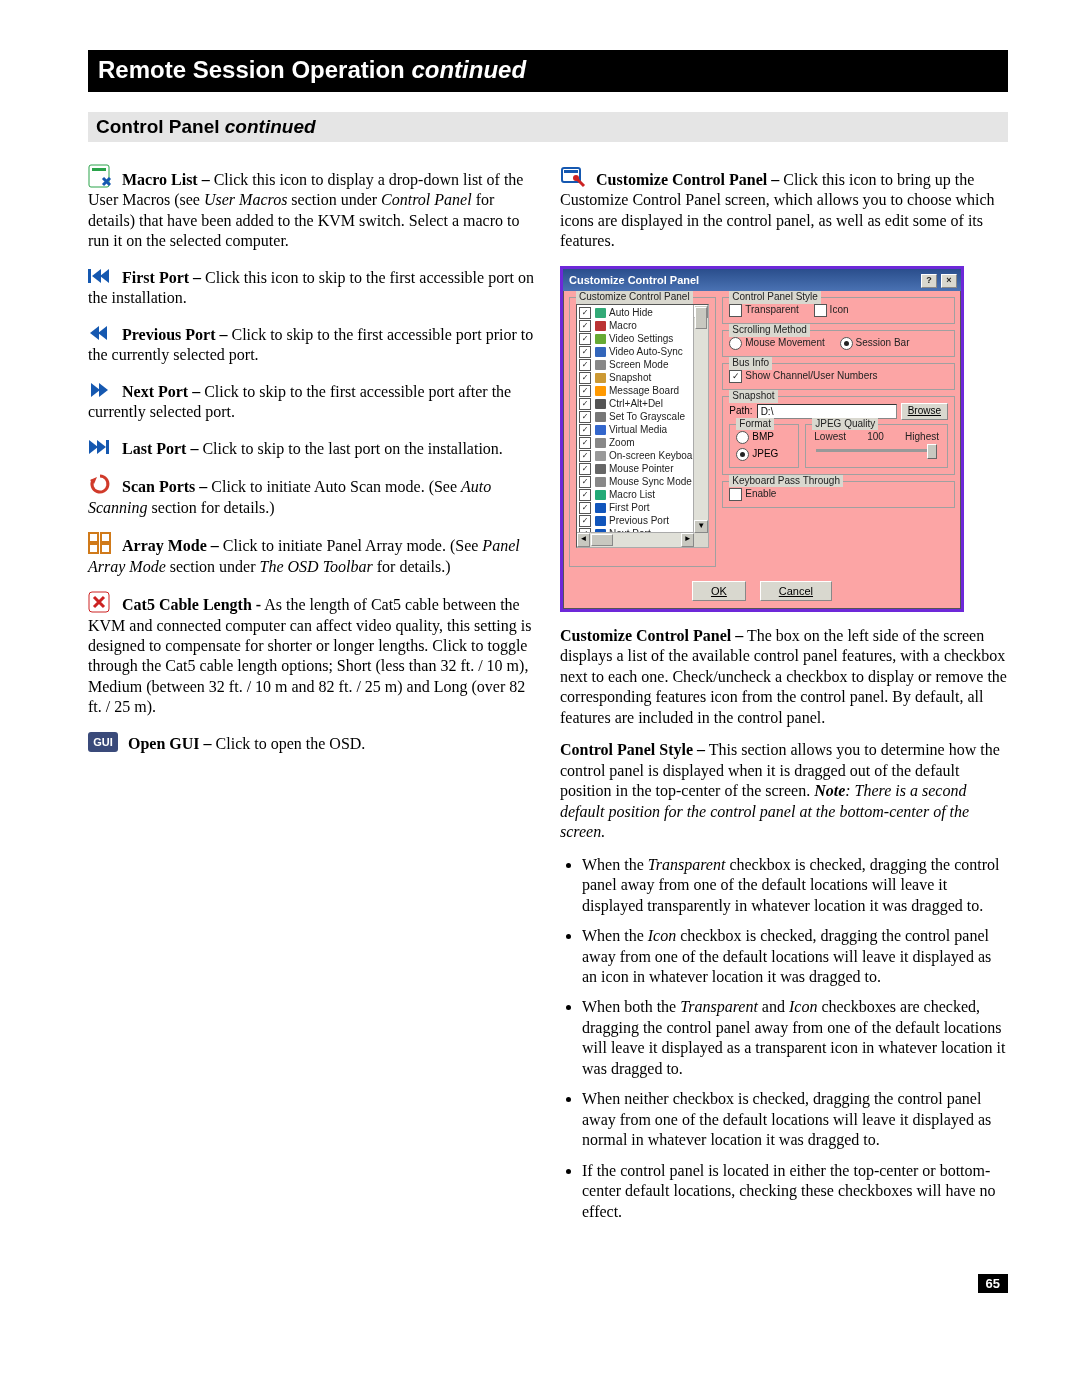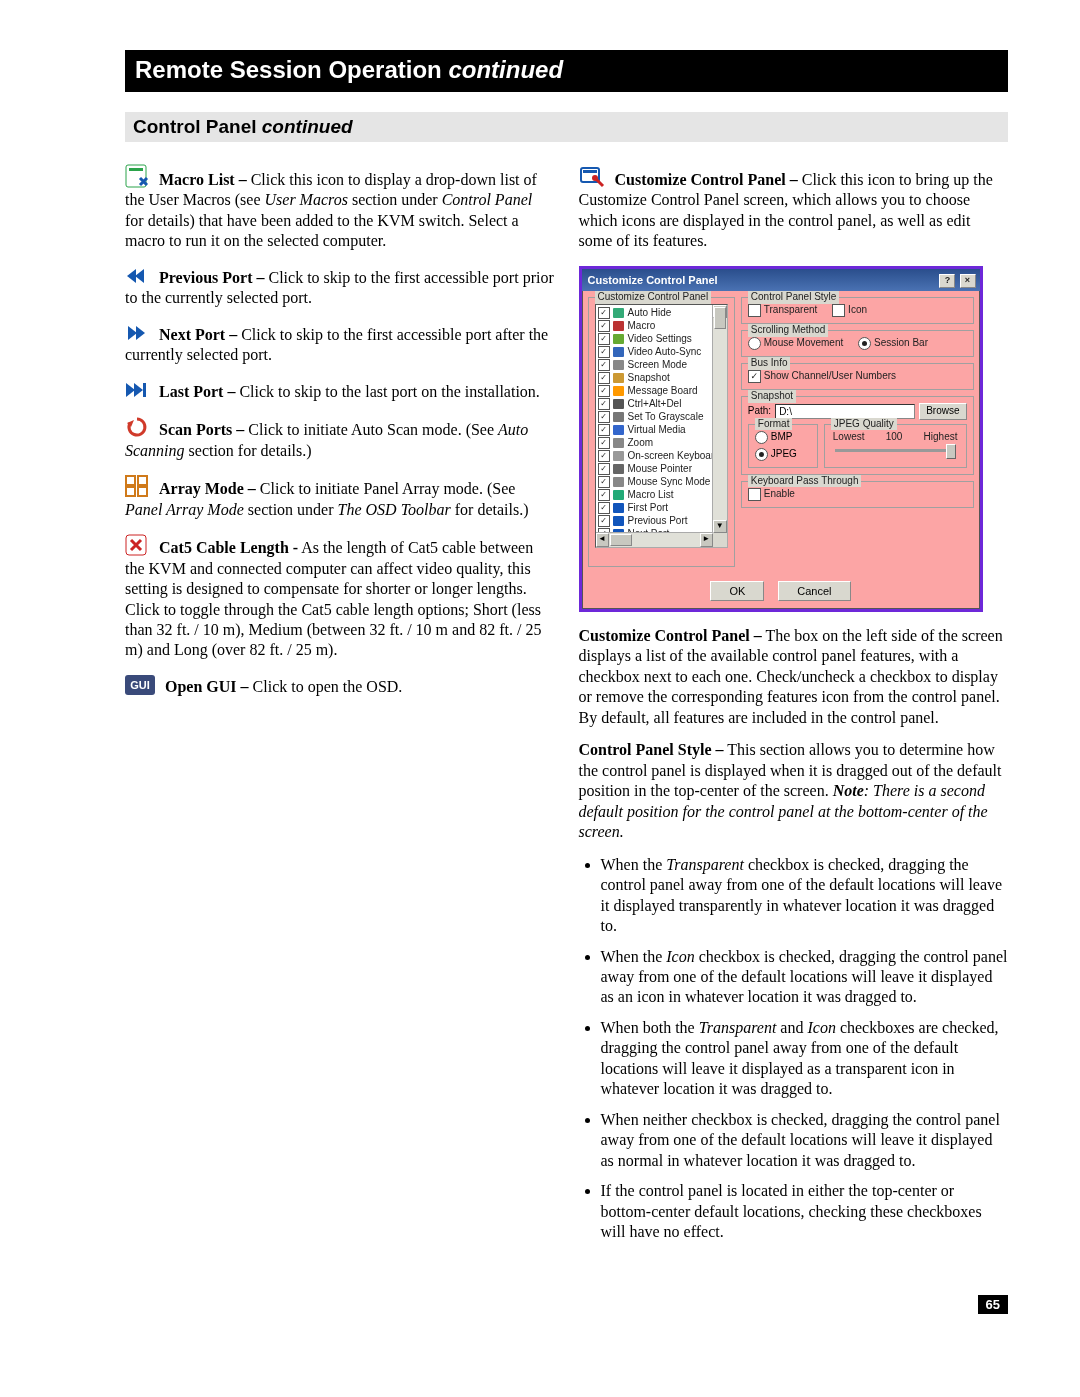--- a/index.html
+++ b/index.html
@@ -6,21 +6,20 @@
     margin: 0;
     padding: 0;
     font-family: "Times New Roman", Times, serif;
     background: #fff;
     color: #000;
     width: 1080px;
   }
   .page {
     padding: 50px 72px 30px 88px;
     box-sizing: border-box;
-    margin-left: 37px;
   }
   .header-bar {
     background: #000;
     color: #fff;
     font-family: Arial, Helvetica, sans-serif;
     font-weight: bold;
     font-size: 24px;
     padding: 6px 10px 8px 10px;
     margin-bottom: 20px;
   }
@@ -163,20 +162,21 @@
     border:1px inset #888; background:#fff;height:15px;font-size:10px;padding:0 3px;box-sizing:border-box;vertical-align:middle;
   }
   .btn {
     display:inline-block;
     background:#d9d8cf;
     border:1px solid #888; border-top-color:#fff; border-left-color:#fff;
     font-size:11px;
     padding:2px 18px;
     text-align:center;
     cursor:default;
+    text-decoration:underline;
   }
   .btnrow{ text-align:center; padding:4px 0 8px 0;}
   .slider-track{height:3px;background:#999;position:relative;margin:6px 4px 2px 4px;}
   .slider-thumb{position:absolute;top:-5px;width:8px;height:13px;background:#c8c8c0;border:1px solid #666;border-top-color:#fff;border-left-color:#fff;}
   .lbl-row{display:flex;justify-content:space-between;font-size:10px;color:#222;padding:0 2px;}
   .pagenum {
     text-align:right;
     margin-top:40px;
   }
   .pagenum span {
@@ -212,20 +212,30 @@
         <span class="icon">
           <svg width="24" height="24">
               <rect x="1" y="1" width="20" height="22" rx="2" fill="#fff" stroke="#2aa34a"></rect>
               <rect x="4" y="4" width="14" height="3" fill="#2aa34a"></rect>
               <path d="M15 14l7 7M22 14l-7 7" stroke="#1558b0" stroke-width="3"></path>
             </svg>
         </span>
         <span class="b">Macro List –</span><span> Click this icon to display a drop-down list of the User Macros (see </span><span class="i">User Macros</span><span> section under </span><span class="i">Control Panel</span><span> for details) that have been added to the KVM switch. Select a macro to run it on the selected computer.</span>
       </div>
 
+      <div class="item">
+        <span class="icon">
+          <svg width="24" height="20">
+              <rect x="0" y="3" width="3" height="14" fill="#1558b0"></rect>
+              <polygon points="4,10 13,3 13,17" fill="#1558b0"></polygon>
+              <polygon points="12,10 21,3 21,17" fill="#1558b0"></polygon>
+            </svg>
+        </span>
+        <span class="b">First Port –</span><span> Click this icon to skip to the first accessible port on the installation.</span>
+      </div>
 
       <div class="item">
         <span class="icon">
           <svg width="24" height="20">
               <polygon points="2,10 11,3 11,17" fill="#1558b0"></polygon>
               <polygon points="10,10 19,3 19,17" fill="#1558b0"></polygon>
             </svg>
         </span>
         <span class="b">Previous Port –</span><span> Click to skip to the first accessible port prior to the currently selected port.</span>
       </div>

